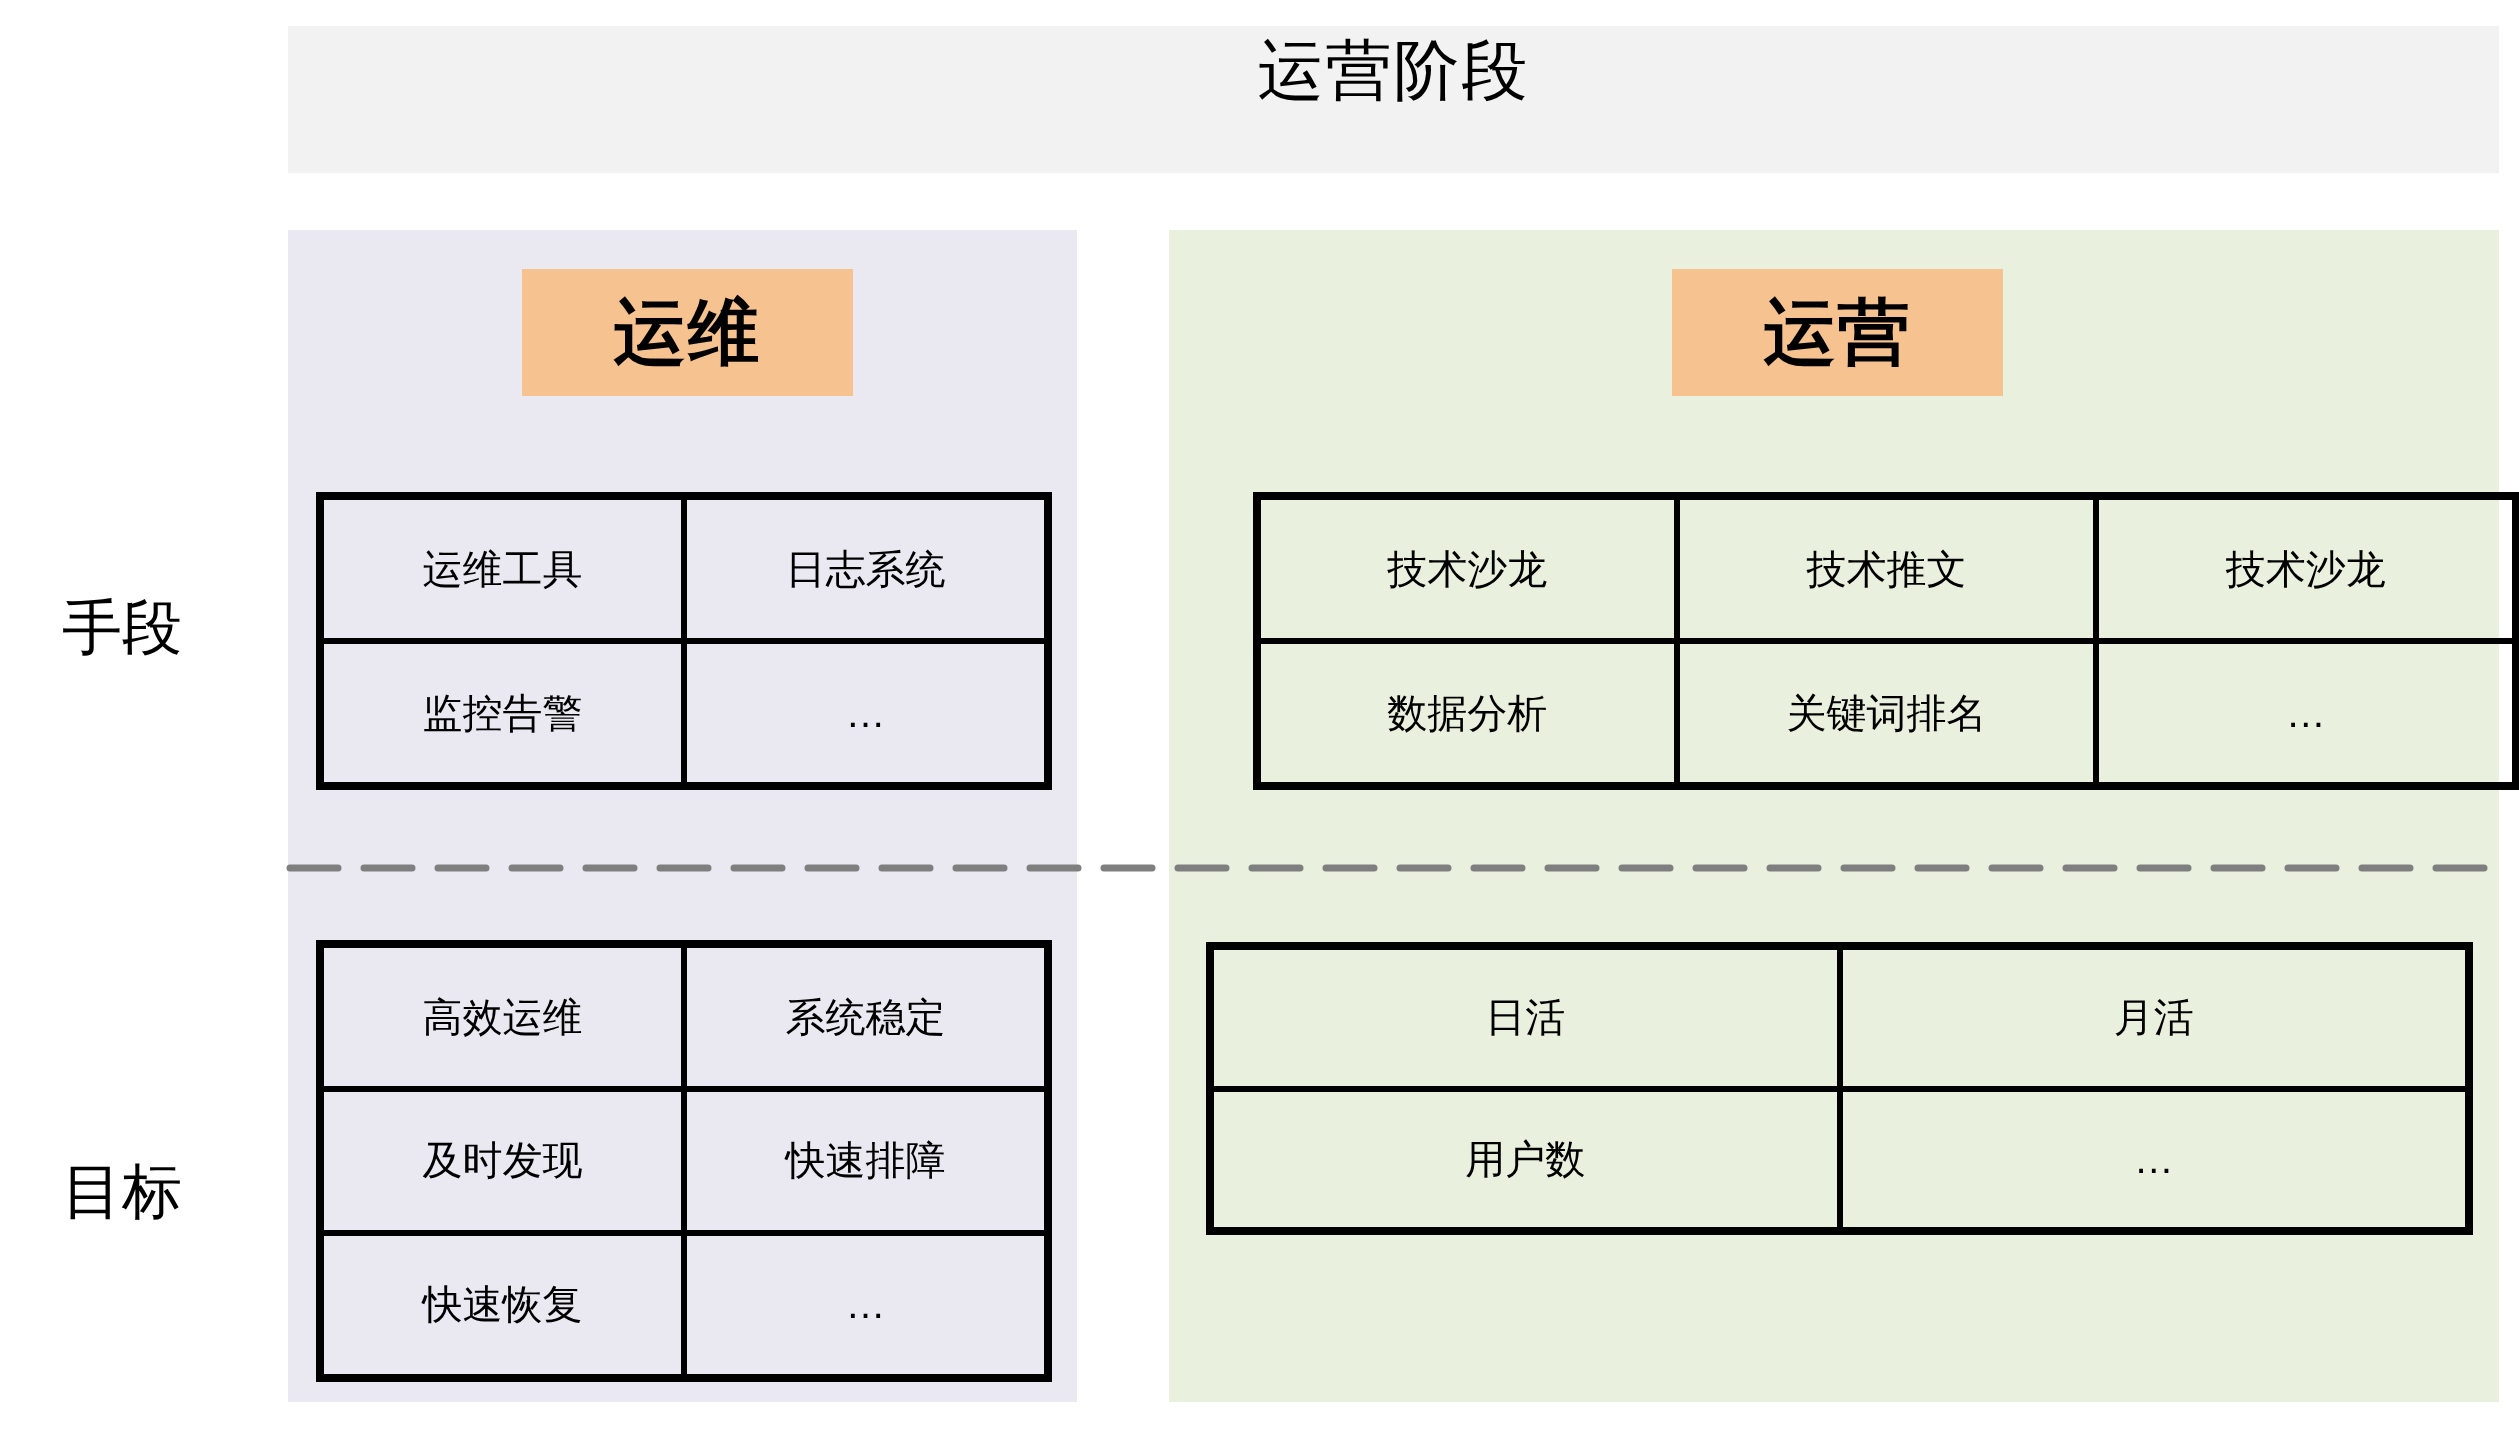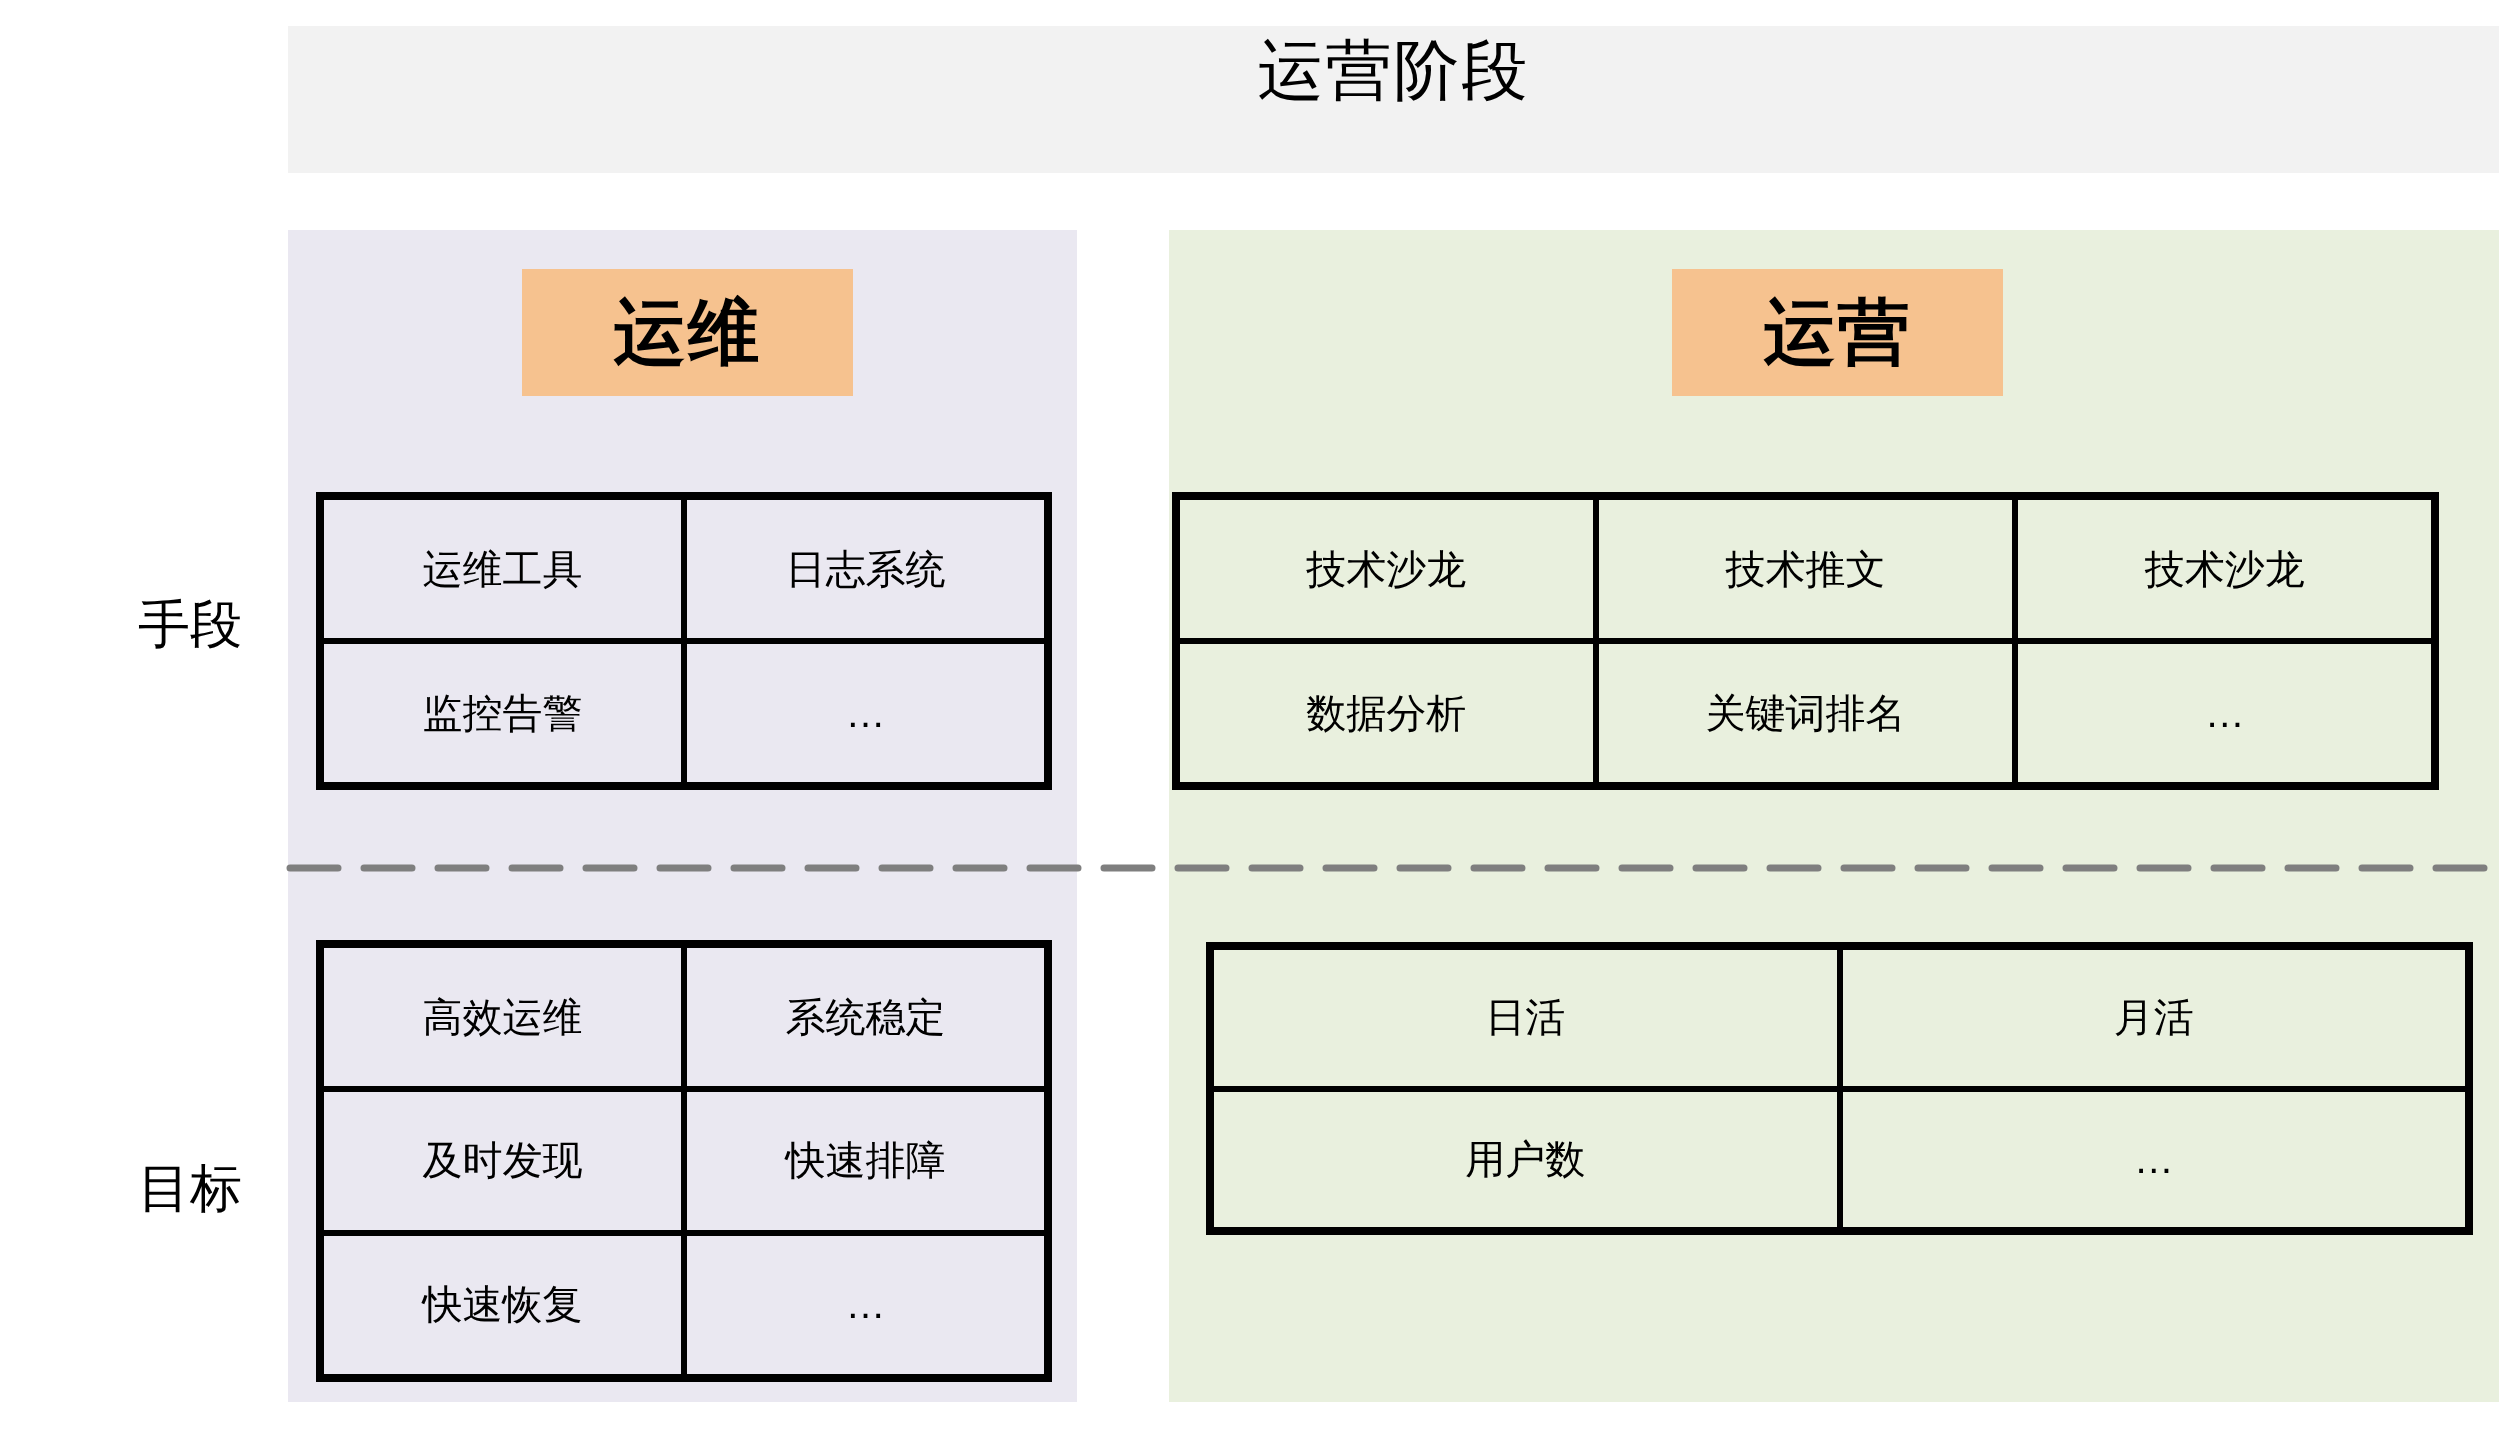--- a/index.html
+++ b/index.html
@@ -35,22 +35,22 @@
     display: flex; align-items: center; justify-content: center;
     font-size: 72px; font-weight: 700;
     letter-spacing: 2px;
   }
   .badge-ops { left: 522px; }
   .badge-operation { left: 1672px; }
 
   .row-label {
     position: absolute;
     left: 2px; width: 240px;
-    text-align: right;
-    font-size: 52px;
+    text-align: center;
+    font-size: 60px;
     line-height: 1;
     white-space: nowrap;
   }
   .label-means { top: 598px; }
   .label-goals { top: 1118px; margin-top: 44px; }
 
   table.tbl {
     position: absolute;
     border-collapse: collapse;
     table-layout: fixed;
@@ -59,21 +59,21 @@
   }
   table.tbl td {
     border: 6px solid var(--border, #000);
     text-align: center;
     vertical-align: middle;
     padding: 0;
     overflow: hidden;
     white-space: nowrap;
   }
   .tbl-means-ops   { left: 316px;  top: 492px; width: 736px;  height: 298px; }
-  .tbl-means-oper  { left: 1172px; top: 492px; width: 1267px; height: 298px; }
+  .tbl-means-oper  { left: 1253px; top: 492px; width: 1267px; height: 298px; }
   .tbl-goals-ops   { left: 316px;  top: 940px; width: 736px;  height: 442px; }
   .tbl-goals-oper  { left: 1206px; top: 942px; width: 1267px; height: 293px; }
 
   svg.dash-layer {
     position: absolute;
     left: 0; top: 0;
     pointer-events: none;
   }
   svg.dash-layer line {
     stroke: var(--dash, #7F7F7F);

